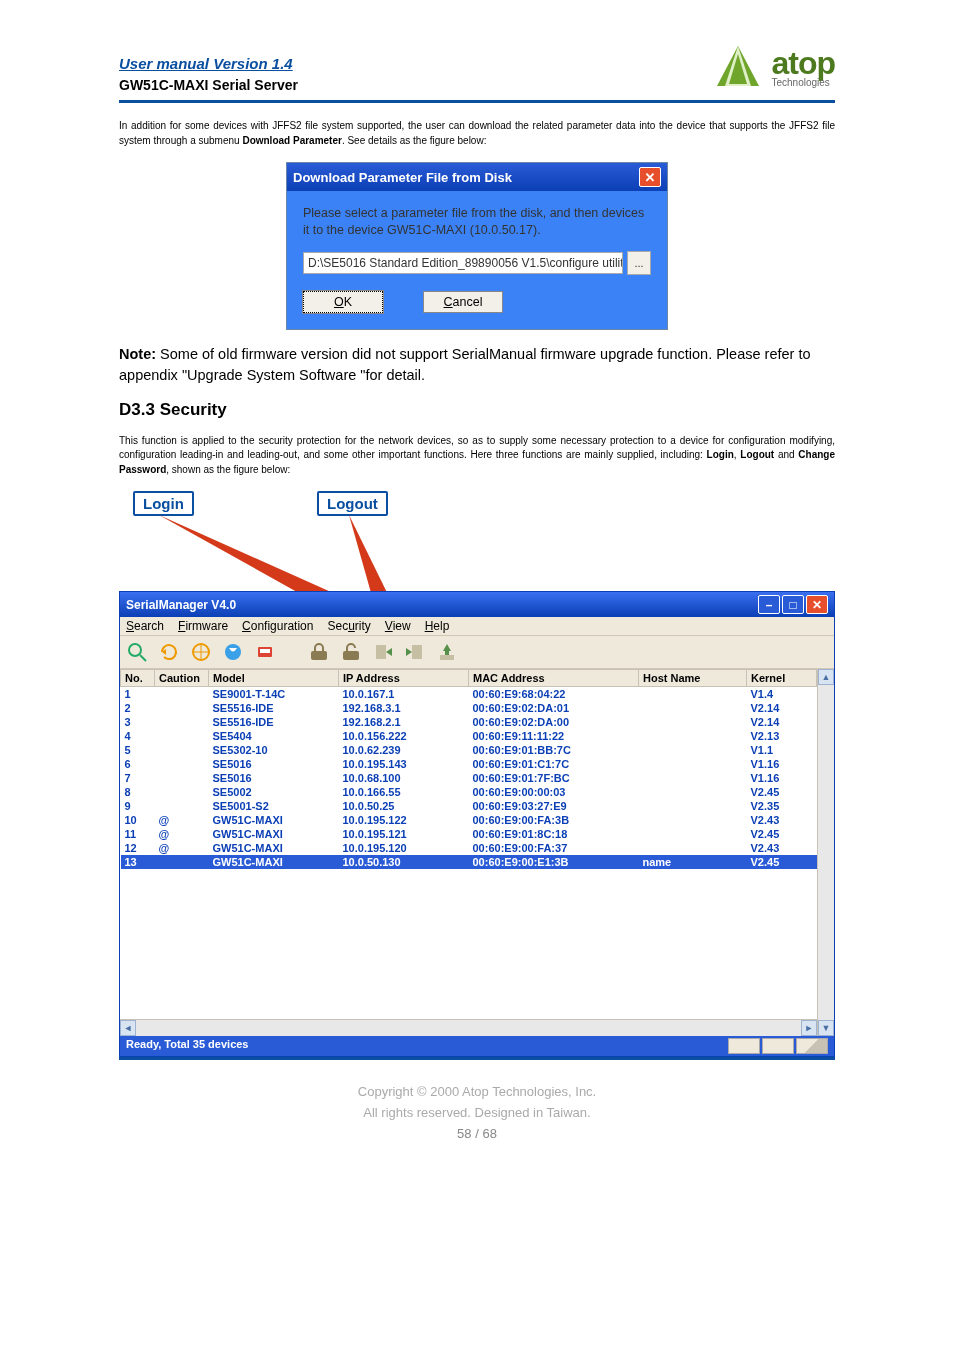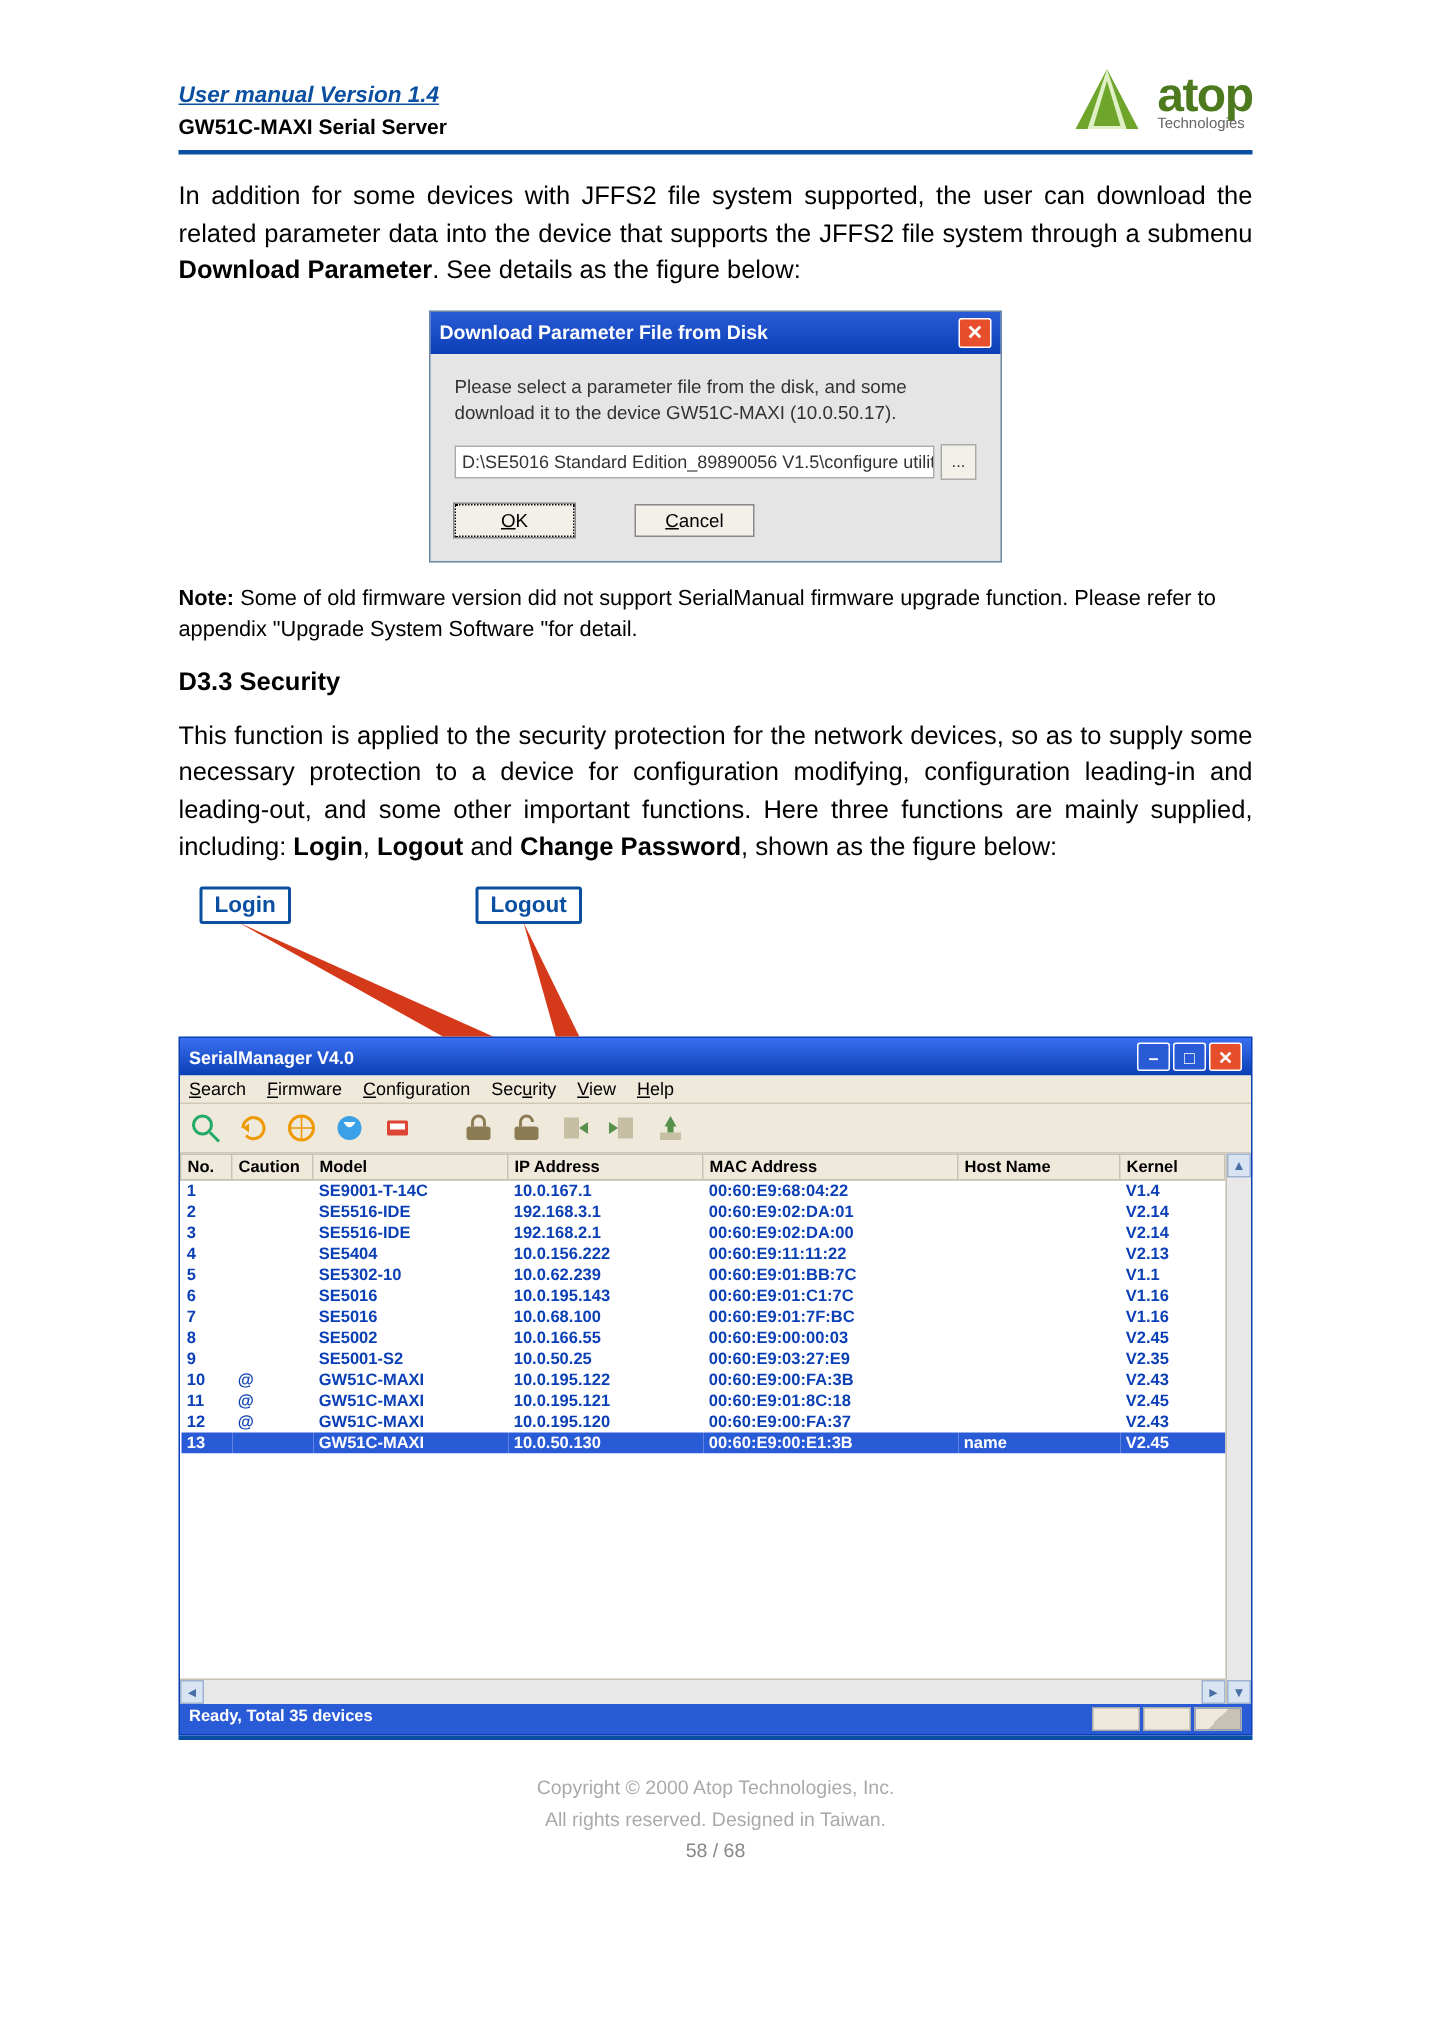--- a/index.html
+++ b/index.html
@@ -5,27 +5,27 @@
   body{margin:0;font-family:Arial,Helvetica,sans-serif;background:#fff;color:#000;}
   .page{width:836px;margin:0 auto;padding:40px 60px 30px 60px;box-sizing:border-box;}
   .doc-top{border-bottom:3px solid #0b4fa0;padding-bottom:6px;margin-bottom:16px;display:flex;justify-content:space-between;align-items:flex-end;}
   .doc-top-left{}
   .manual-title{font-style:italic;font-weight:bold;color:#0b4fa0;text-decoration:underline;font-size:15px;margin-bottom:4px;display:block;}
   .server-title{font-weight:bold;font-size:14px;}
   .logo{display:flex;align-items:center;gap:6px;}
   .logo-mark{width:54px;height:54px;}
   .logo-text{font-size:32px;font-weight:bold;color:#4d7a1e;letter-spacing:-1px;line-height:1;}
   .logo-sub{font-size:10px;color:#666;display:block;margin-top:-2px;}
-  .body-text{font-size:17px;line-height:1.45;text-align:justify;margin:14px 0;}
+  .body-text{font-size:10px;line-height:1.45;text-align:justify;margin:14px 0;}
   .section-h{font-size:17px;font-weight:bold;margin:14px 0 4px 0;}
   .note-block{font-size:14.5px;line-height:1.45;margin:10px 0;}
   .note-block b{font-weight:bold;margin-top:16px;}
   
   .dialog-wrap{display:flex;justify-content:center;margin:14px 0;}
-  .dialog{width:380px;border:1px solid #6b87a3;background:#e5e5e5;}
+  .dialog{width:380px;border:1px solid #6b87a3;background:#3b82f6;}
   .dlg-title{background:linear-gradient(#2a5bd7,#0b3fb5);color:#fff;font-weight:bold;font-size:13px;padding:4px 6px;display:flex;justify-content:space-between;align-items:center;}
   .dlg-close{width:20px;height:18px;background:#e74f2c;color:#fff;display:inline-flex;align-items:center;justify-content:center;border:1px solid #fff;font-size:13px;font-weight:bold;border-radius:2px;}
   .dlg-body{padding:14px 16px 16px 16px;font-size:12.5px;color:#333;}
   .dlg-msg{margin-bottom:12px;line-height:1.35;}
   .dlg-path-row{display:flex;align-items:center;gap:4px;margin-bottom:16px;}
   .dlg-path{flex:1;background:#fff;border:1px solid #aaa;padding:3px 4px;font-size:12px;white-space:nowrap;overflow:hidden;}
   .dlg-browse{width:22px;height:22px;background:#f3f0ea;border:1px solid #aaa;font-size:11px;display:inline-flex;align-items:center;justify-content:center;}
   .dlg-btns{display:flex;gap:40px;}
   .dlg-btn{min-width:80px;padding:3px 0;border:1px solid #888;background:#f3f0ea;font-size:12.5px;}
   .dlg-btn.ok{border:1px dotted #000;outline:1px solid #888;}
@@ -93,21 +93,21 @@
     <span>In addition for some devices with JFFS2 file system supported, the user can download the related parameter data into the device that supports the JFFS2 file system through a submenu </span><b>Download Parameter</b><span>. See details as the figure below:</span>
   </p>
 
   <div class="dialog-wrap">
     <div class="dialog">
       <div class="dlg-title">
         <span>Download Parameter File from Disk</span>
         <span class="dlg-close">✕</span>
       </div>
       <div class="dlg-body">
-        <div class="dlg-msg">Please select a parameter file from the disk, and some download it to the device  GW51C-MAXI (10.0.50.17).</div>
+        <div class="dlg-msg">Please select a parameter file from the disk, and then devices it to the device  GW51C-MAXI (10.0.50.17).</div>
         <div class="dlg-path-row">
           <div class="dlg-path">D:\SE5016 Standard Edition_89890056 V1.5\configure utility</div>
           <div class="dlg-browse">...</div>
         </div>
         <div class="dlg-btns">
           <button class="dlg-btn ok"><u>O</u><span>K</span></button>
           <button class="dlg-btn"><u>C</u>ancel</button>
         </div>
       </div>
     </div>

